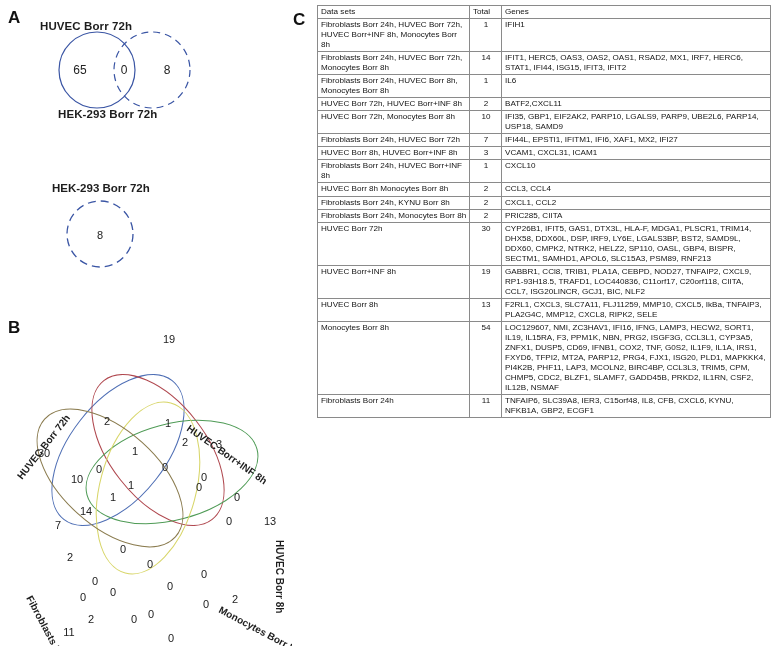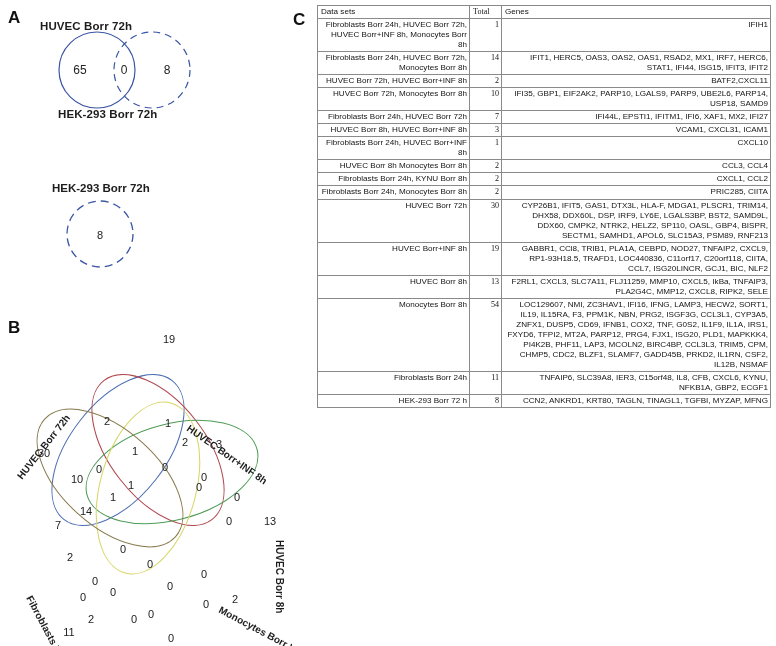--- a/index.html
+++ b/index.html
@@ -103,27 +103,26 @@
   table.genes-table td {
     border: 1px solid #8a8a8a;
     vertical-align: top;
     padding: 1px 2px 1px 3px;
     font-size: 8.1px;
     line-height: 1.24;
     font-weight: normal;
     color: #141414;
     word-wrap: break-word;
     overflow-wrap: break-word;
-    text-align: right;
   }
   table.genes-table th { text-align: left; }
   col.col-dataset { width: 152px; }
   col.col-total   { width: 32px; }
   col.col-genes   { width: 269px; }
-  td.total-cell, th.total-cell { text-align: center; font-family: Liberation Serif, serif; }
+  td.total-cell, th.total-cell { text-align: center; }
   .hdr-row th { font-size: 8.1px; }
 </style>
 </head>
 <body>
 
 <div class="figure">
 
   <div id="panel-a">
     <div class="panel-letter" id="panel-a-letter">A</div>
     <div id="panel-a-title">HUVEC Borr 72h</div>
@@ -218,20 +217,25 @@
             <td>Fibroblasts Borr 24h, HUVEC Borr 72h, HUVEC Borr+INF 8h, Monocytes Borr 8h</td>
             <td class="total-cell">1</td>
             <td>IFIH1</td>
           </tr>
           <tr>
             <td>Fibroblasts Borr 24h, HUVEC Borr 72h, Monocytes Borr 8h</td>
             <td class="total-cell">14</td>
             <td>IFIT1, HERC5, OAS3, OAS2, OAS1, RSAD2, MX1, IRF7, HERC6, STAT1, IFI44, ISG15, IFIT3, IFIT2</td>
           </tr>
           <tr>
+            <td>Fibroblasts Borr 24h, HUVEC Borr 8h, Monocytes Borr 8h</td>
+            <td class="total-cell">1</td>
+            <td>IL6</td>
+          </tr>
+          <tr>
             <td>HUVEC Borr 72h, HUVEC Borr+INF 8h</td>
             <td class="total-cell">2</td>
             <td>BATF2,CXCL11</td>
           </tr>
           <tr>
             <td>HUVEC Borr 72h, Monocytes Borr 8h</td>
             <td class="total-cell">10</td>
             <td>IFI35, GBP1, EIF2AK2, PARP10, LGALS9, PARP9, UBE2L6, PARP14, USP18, SAMD9</td>
           </tr>
           <tr>
@@ -282,22 +286,17 @@
           <tr>
             <td>Monocytes Borr 8h</td>
             <td class="total-cell">54</td>
             <td>LOC129607, NMI, ZC3HAV1, IFI16, IFNG, LAMP3, HECW2, SORT1, IL19, IL15RA, F3, PPM1K, NBN, PRG2, ISGF3G, CCL3L1, CYP3A5, ZNFX1, DUSP5, CD69, IFNB1, COX2, TNF, G0S2, IL1F9, IL1A, IRS1, FXYD6, TFPI2, MT2A, PARP12, PRG4, FJX1, ISG20, PLD1, MAPKKK4, PI4K2B, PHF11, LAP3, MCOLN2, BIRC4BP, CCL3L3, TRIM5, CPM, CHMP5, CDC2, BLZF1, SLAMF7, GADD45B, PRKD2, IL1RN, CSF2, IL12B, NSMAF</td>
           </tr>
           <tr>
             <td>Fibroblasts Borr 24h</td>
             <td class="total-cell">11</td>
             <td>TNFAIP6, SLC39A8, IER3, C15orf48, IL8, CFB, CXCL6, KYNU, NFKB1A, GBP2, ECGF1</td>
           </tr>
-          <tr>
-            <td>HEK-293 Borr 72 h</td>
-            <td class="total-cell">8</td>
-            <td>CCN2, ANKRD1, KRT80, TAGLN, TINAGL1, TGFBI, MYZAP, MFNG</td>
-          </tr>
         </tbody>
     </table>
   </div>
 
 </div>
 
 </body></html>

